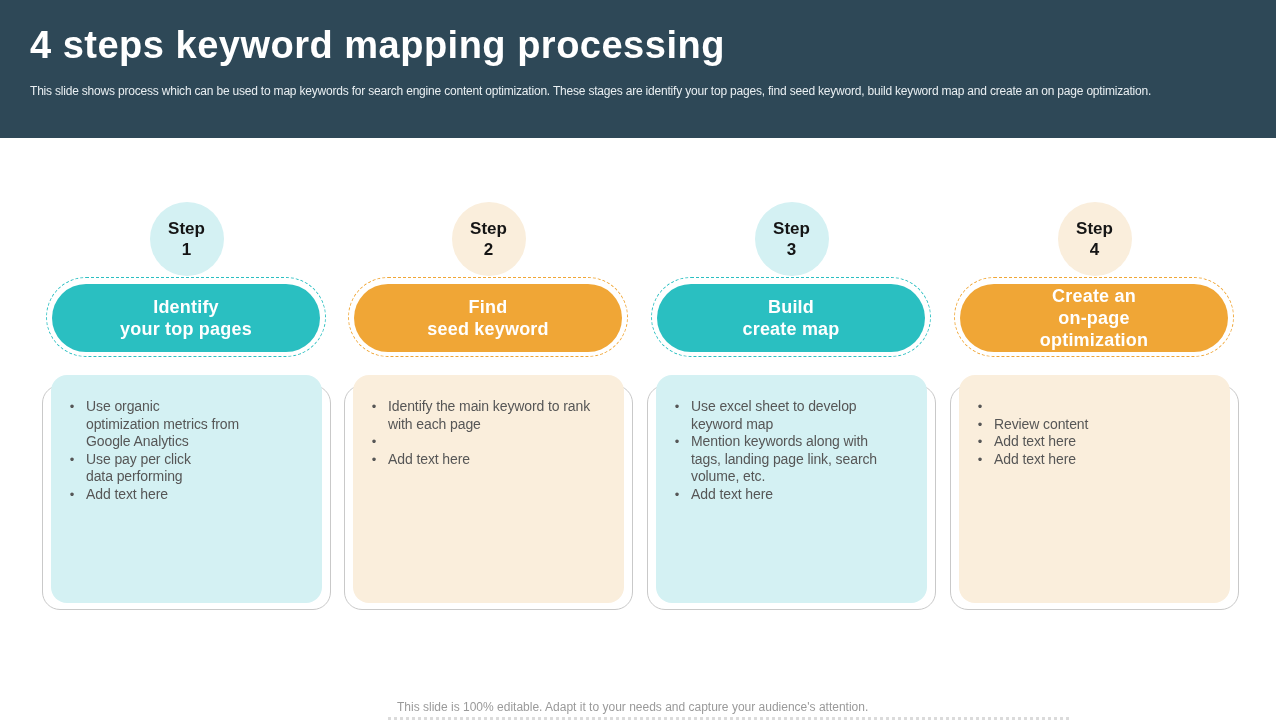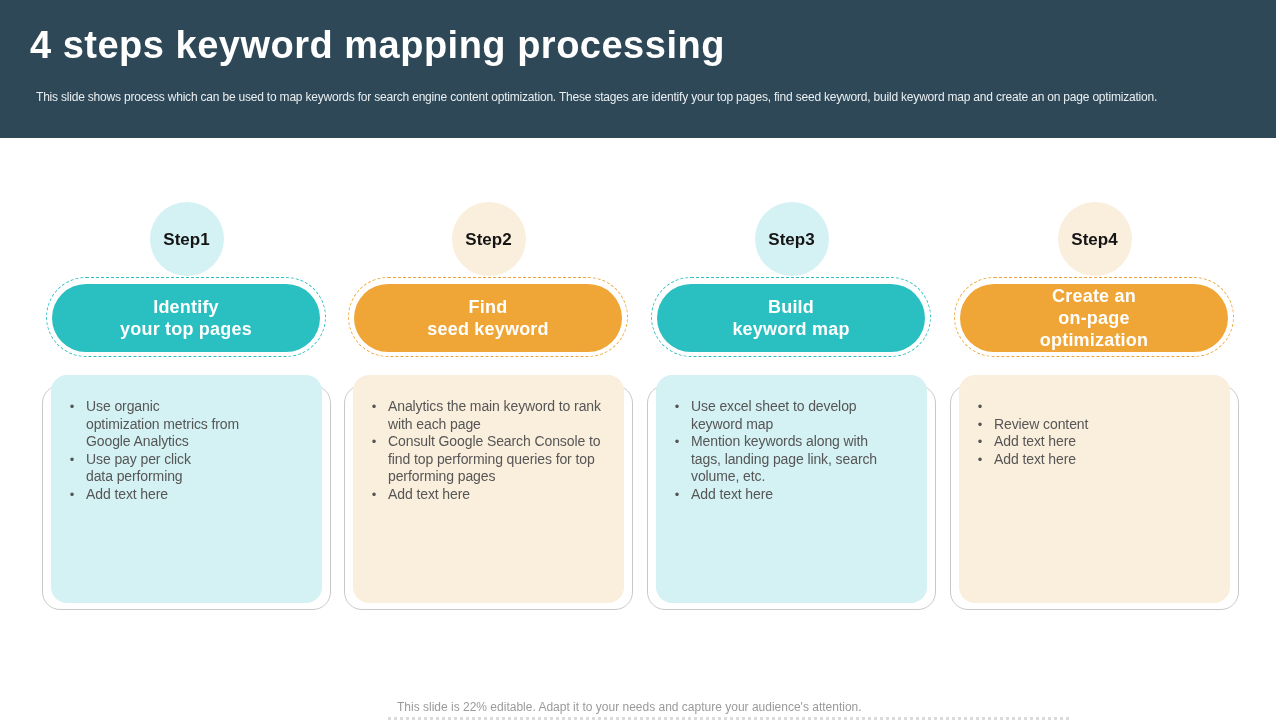--- a/index.html
+++ b/index.html
@@ -7,30 +7,30 @@
     position:relative;width:1276px;height:720px;overflow:hidden;background:#ffffff;
     font-family:Liberation Sans, sans-serif;
   }
   
   .band{position:absolute;left:0;top:0;width:1280px;height:138px;background:var(--header-bg);}
   .title{
     position:absolute;left:30px;top:24px;margin:0;color:#ffffff;
     font-size:38px;font-weight:bold;letter-spacing:.5px;white-space:nowrap;
   }
   .subtitle{
-    position:absolute;left:30px;top:84px;margin:6px;color:#e9eff2;
+    position:absolute;left:30px;top:84px;margin:0;color:#e9eff2;
     font-size:12px;letter-spacing:-.2px;white-space:nowrap;
   }
   
   .col{position:absolute;top:202px;width:291px;height:408px;}
   .col.teal{--c-main:var(--teal);--c-light:var(--teal-light);}
   .col.orange{--c-main:var(--orange);--c-light:var(--cream);}
   .badge{
     position:absolute;top:0;left:calc(50% - 37px);width:74px;height:74px;border-radius:50%;
-    background:var(--c-light);display:flex;flex-direction:row;align-items:center;justify-content:center;
+    background:var(--c-light);display:flex;flex-direction:column;align-items:center;justify-content:center;
     color:#151515;font-size:17px;font-weight:bold;line-height:21px;z-index:4;
   }
   .dashed{
     position:absolute;top:75px;left:5px;width:278px;height:78px;border-radius:40px;
     border:1px dashed var(--c-main);z-index:1;background:transparent;
   }
   .pill{
     position:absolute;top:82px;left:11px;width:268px;height:68px;border-radius:34px;
     background:var(--c-main);z-index:2;display:flex;align-items:center;justify-content:center;
   }
@@ -113,46 +113,43 @@
     <div class="dashed"></div>
     <div class="pill">
       <span class="pill-label">Find
 seed keyword</span>
     </div>
     <div class="card"></div>
     <div class="panel">
       <ul class="bullets">
           <li>
             <span class="dot">•</span>
-            <span class="btext">Analytics the main keyword to rank
+            <span class="btext">Identify the main keyword to rank
 with each page</span>
           </li>
           <li>
             <span class="dot">•</span>
-            <span class="btext">Consult Google Search Console to
-find top performing queries for top
-performing pages</span>
           </li>
           <li>
             <span class="dot">•</span>
             <span class="btext">Add text here</span>
           </li>
         </ul>
     </div>
   </section>
 
   <section class="col teal" style="left:646px">
     <div class="badge">
       <span>Step</span>
       <span>3</span>
     </div>
     <div class="dashed"></div>
     <div class="pill">
       <span class="pill-label">Build
-keyword map</span>
+create map</span>
     </div>
     <div class="card"></div>
     <div class="panel">
       <ul class="bullets">
           <li>
             <span class="dot">•</span>
             <span class="btext">Use excel sheet to develop
 keyword map</span>
           </li>
           <li>
@@ -195,16 +192,16 @@
             <span class="btext">Add text here</span>
           </li>
           <li>
             <span class="dot">•</span>
             <span class="btext">Add text here</span>
           </li>
         </ul>
     </div>
   </section>
 
-  <p class="footer">This slide is 22% editable. Adapt it to your needs and capture your audience's attention.</p>
+  <p class="footer">This slide is 100% editable. Adapt it to your needs and capture your audience's attention.</p>
   <div class="footer-crop"></div>
 
 </div>
 
 </body></html>

